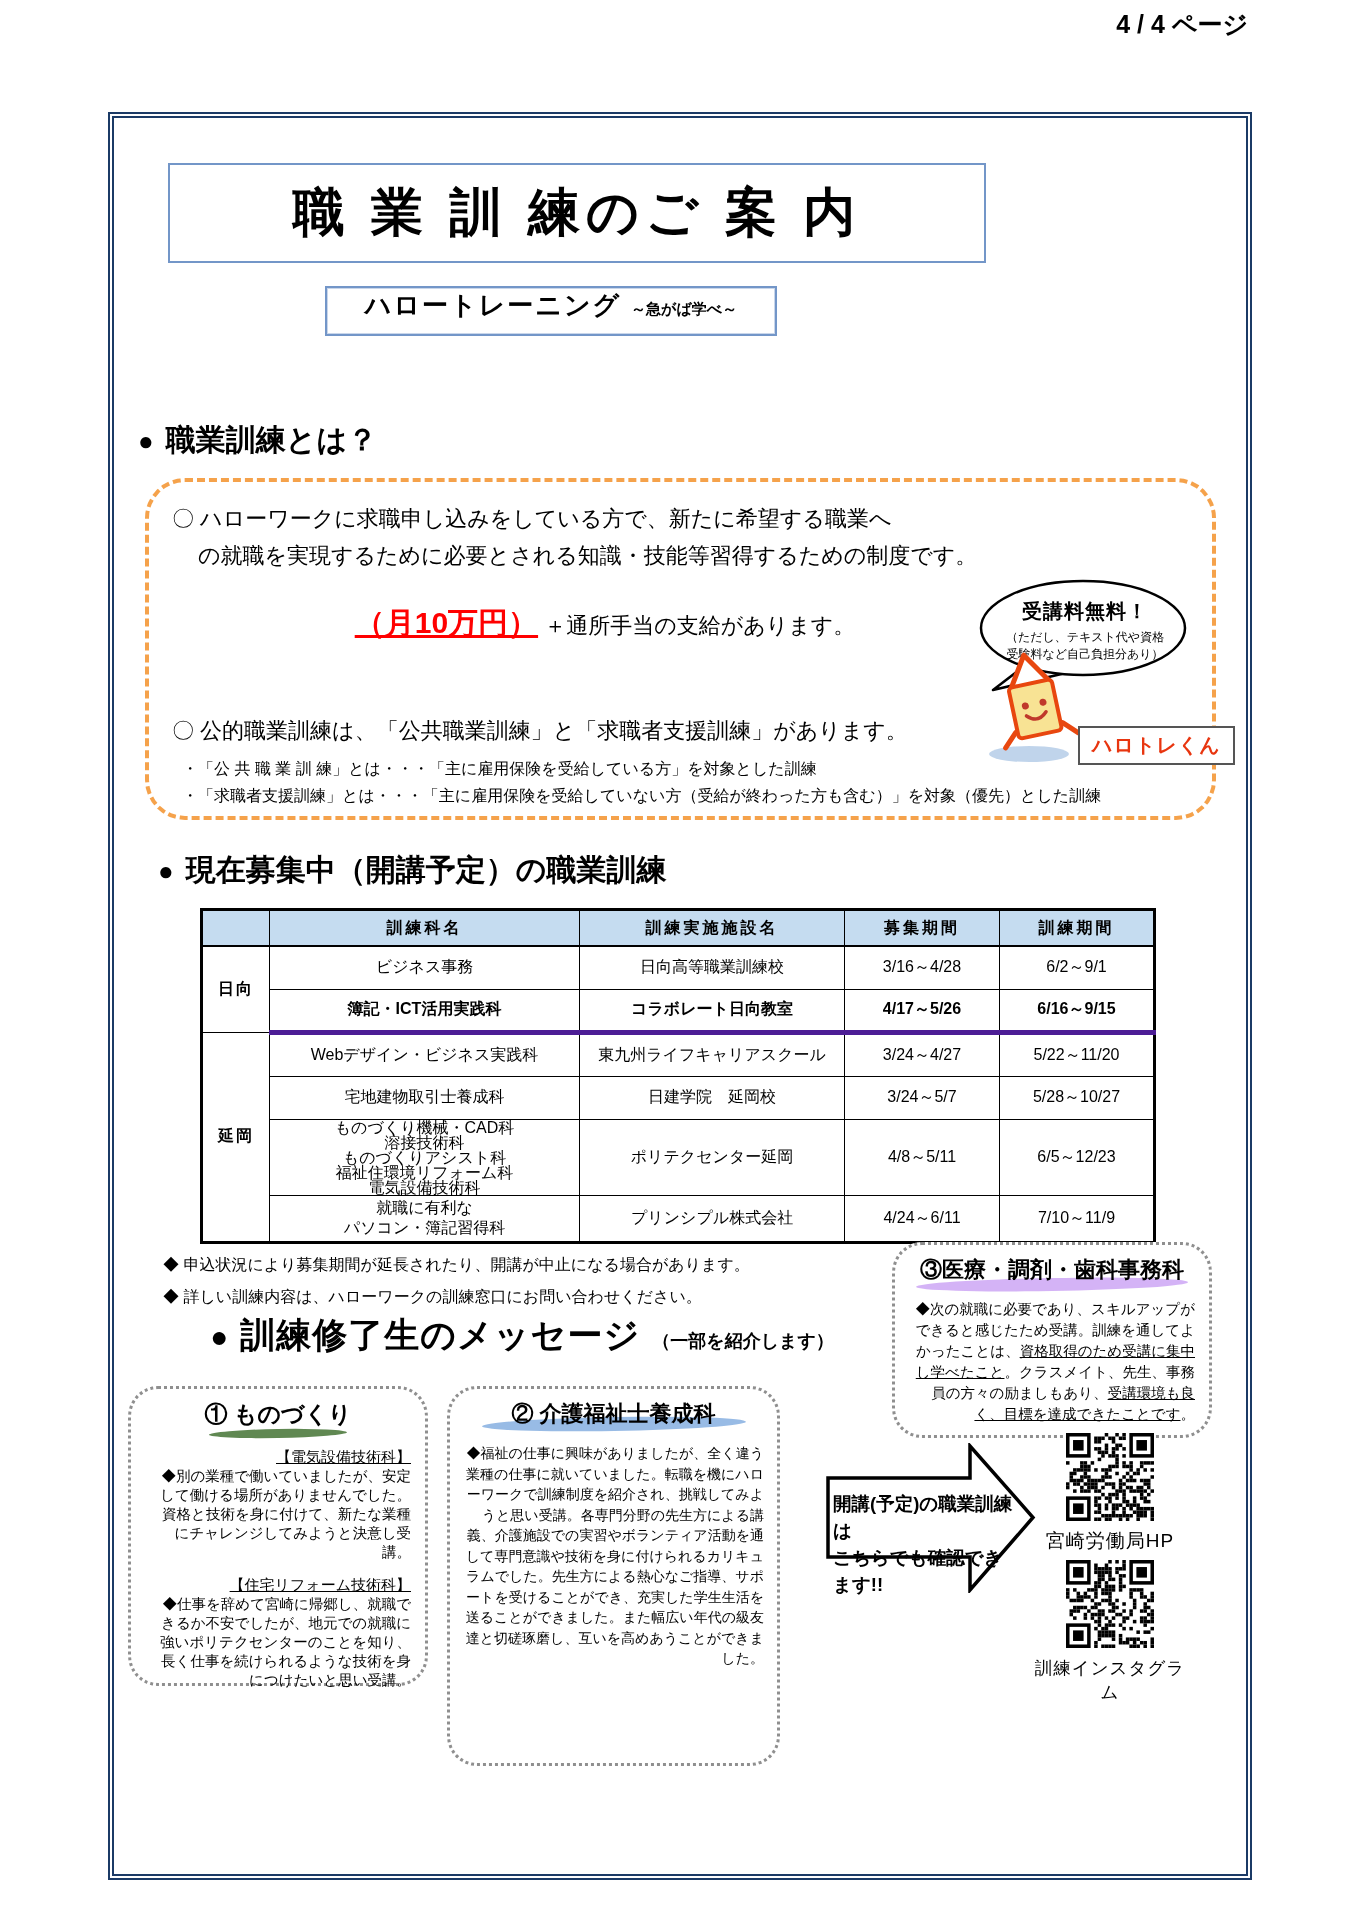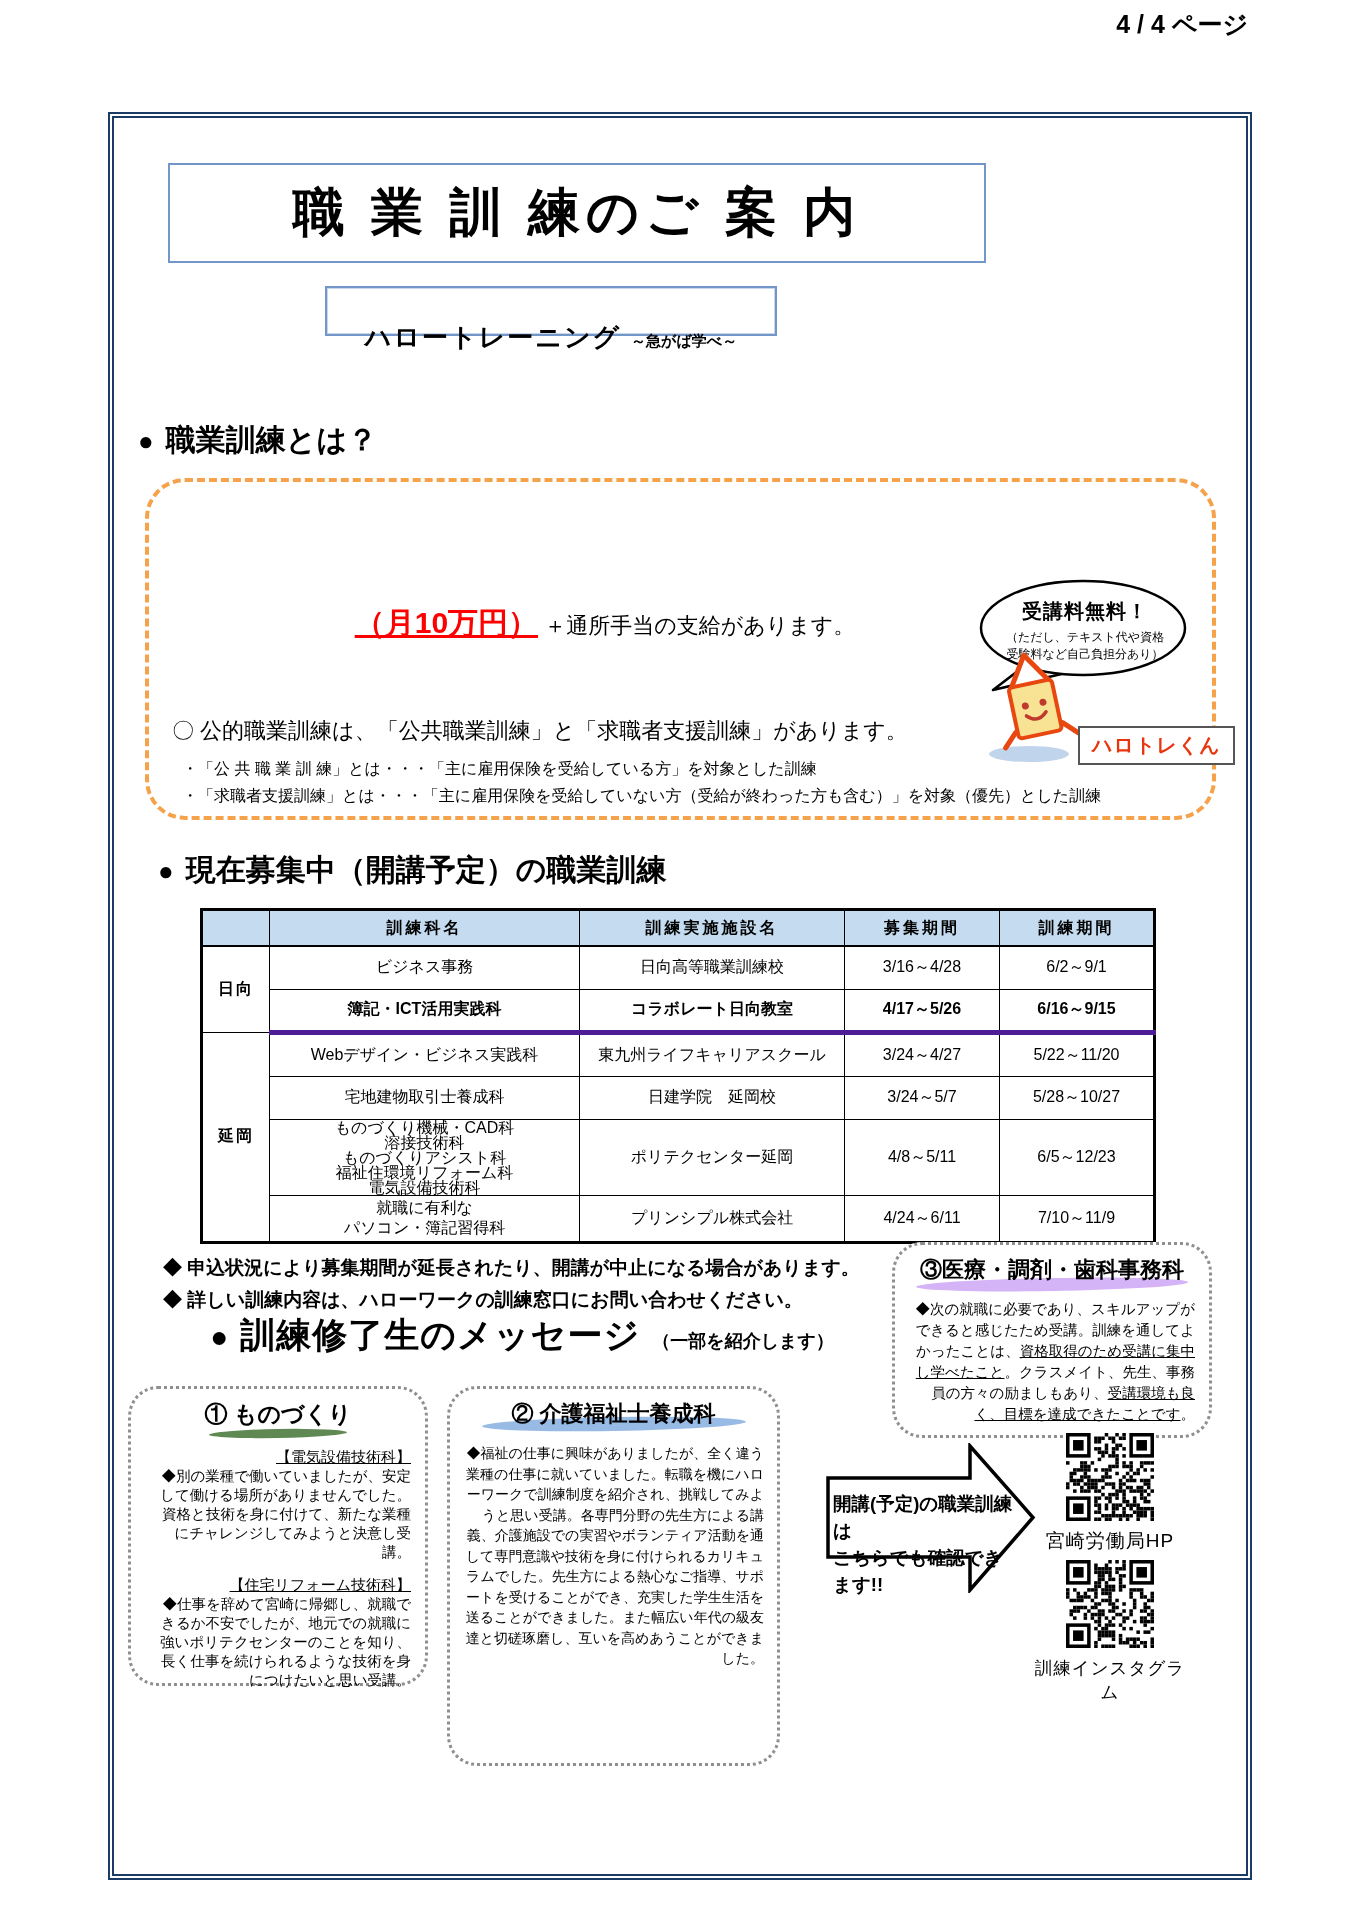--- a/index.html
+++ b/index.html
@@ -10,21 +10,21 @@
   .abs { position:absolute; }
 
   .page-number { font-size:25px; font-weight:bold; text-align:right; }
 
   .outer-frame { border:6px double #1b3a66; }
 
   .title-box { border:2px solid #7396c8; display:flex; align-items:center; justify-content:center; }
   .main-title { font-size:52px; font-weight:bold; letter-spacing:6px; }
 
   .subtitle-box { border:2px solid #7396c8; box-shadow: inset 0 0 0 1px #c9d6ea; display:flex; align-items:baseline; justify-content:center; gap:10px; }
-  .subtitle-main { font-size:26px; font-weight:bold; letter-spacing:2px;margin-top:32px; }
+  .subtitle-main { font-size:26px; font-weight:bold; letter-spacing:2px; }
   .subtitle-sub { font-size:15px; font-weight:bold;font-family:Liberation Mono, monospace; }
 
   .section-heading { font-weight:bold; font-size:30px; display:flex; align-items:center; gap:12px; }
   .section-heading .dot { font-size:26px; line-height:1; }
 
   .dashed-box { border:4px dashed #f5a24b; border-radius:40px; }
 
   .para { font-size:22px; line-height:37px; }
   .para .indent { padding-left:26px; }
   .amount { color:#ff0000; font-size:30px; font-weight:bold; text-decoration:underline; }
@@ -39,21 +39,21 @@
 
   .train-table { border-collapse:collapse; table-layout:fixed; text-align:center; border:3px solid #000; background:#fff; }
   .train-table th, .train-table td { border:1px solid #000; padding:0 2px; vertical-align:middle; }
   .train-table thead th { background:#c5dcf0; font-weight:bold; font-size:16px; height:34px; letter-spacing:3px; border-bottom:2px solid #000; }
   .train-table td { font-size:16px; }
   .area-cell { font-weight:bold; letter-spacing:2px; font-size:17px; }
   .group-end td { border-bottom:5px solid #4c1d95;font-weight:bold; }
   .course-small { font-size:12.5px; line-height:15px; }
   .course-two { font-size:15.5px; line-height:20px; }
 
-  .note-line { font-size:19px; font-weight:bold; }
+  .note-line { font-size:16px; font-weight:normal; }
 
   .msg-heading { display:flex; align-items:baseline; gap:12px; }
   .msg-heading .dot { font-size:30px; line-height:1; font-weight:bold; }
   .msg-heading .txt { font-size:35px; font-weight:bold; letter-spacing:1px; }
   .msg-heading .sub { font-size:18px; font-weight:bold; }
 
   .dotted-box { border:3px dotted #8f8f8f; border-radius:30px; background:#fff; }
   .box-title { position:relative; text-align:center; font-weight:bold; padding-top:10px; }
   .box-title .t { position:relative; z-index:1; }
   .hl { position:absolute; left:50%; transform:translateX(-50%) rotate(-1deg); border-radius:50%; z-index:0; }
@@ -86,20 +86,24 @@
     <span class="subtitle-sub">～急がば学べ～</span>
   </div>
 
   <div class="abs section-heading" style="left:138px; top:420px;">
     <span class="dot">●</span>
     <span>職業訓練とは？</span>
   </div>
 
   <div class="abs dashed-box" style="left:145px; top:478px; width:1063px; height:334px;"></div>
 
+  <div class="abs para" style="left:172px; top:500px; width:840px;">
+    <div>〇 ハローワークに求職申し込みをしている方で、新たに希望する職業へ</div>
+    <div class="indent">の就職を実現するために必要とされる知識・技能等習得するための制度です。</div>
+  </div>
 
   <div class="abs para" style="left:172px; top:600px; width:840px;">
     <div class="indent" style="padding-top:4px;text-align:center;">
       <span class="amount">（月10万円）</span>
       <span>＋通所手当の支給があります。</span>
     </div>
   </div>
 
   <div class="abs para" style="left:172px; top:712px; width:840px;">〇 公的職業訓練は、「公共職業訓練」と「求職者支援訓練」があります。</div>
 

